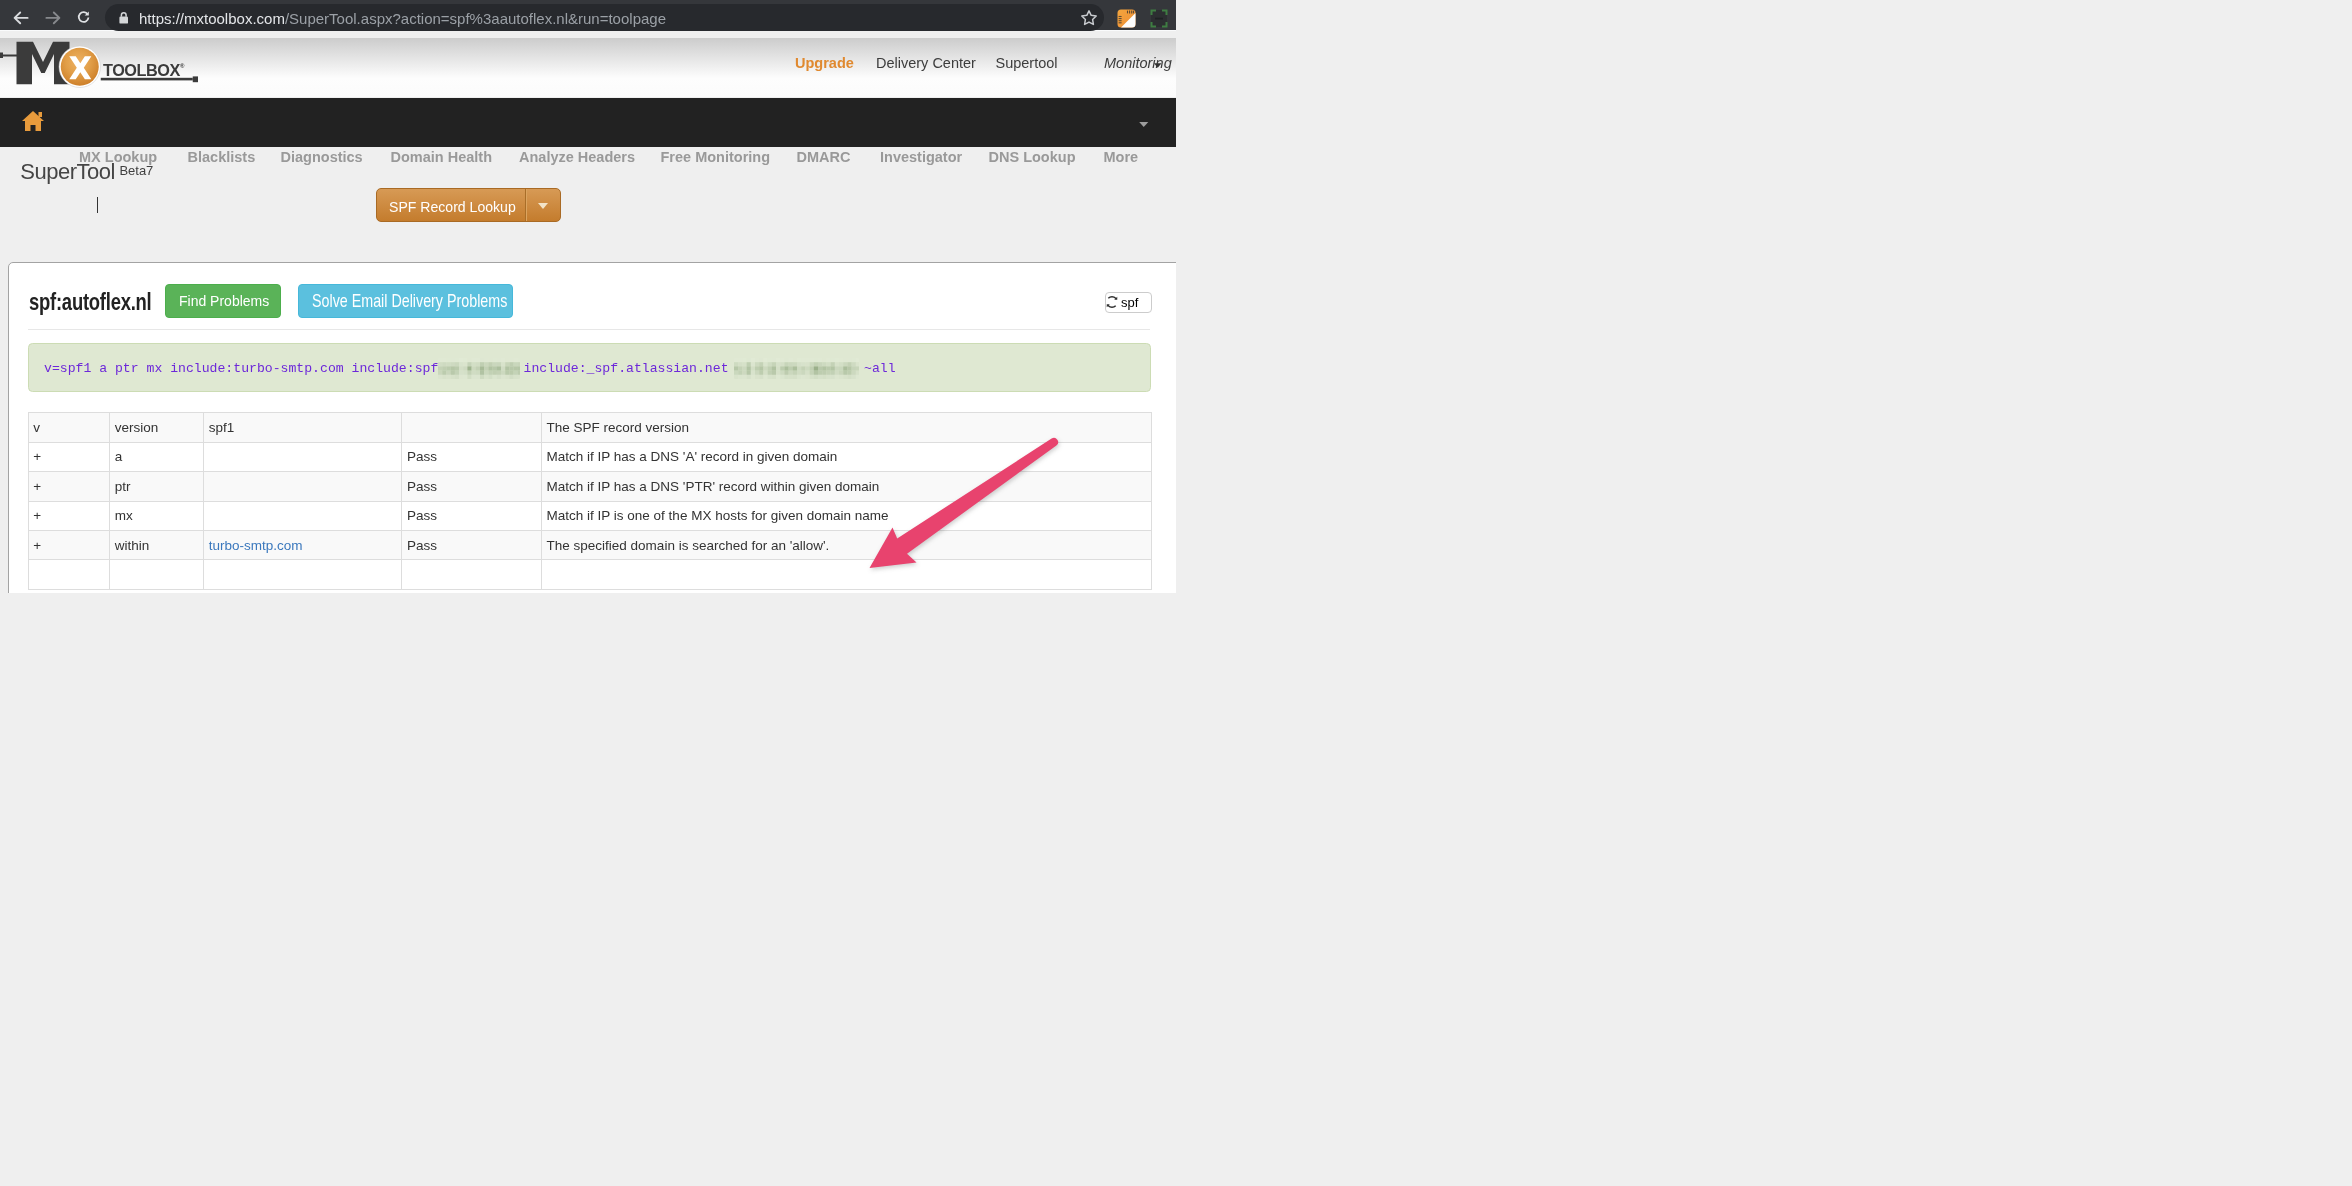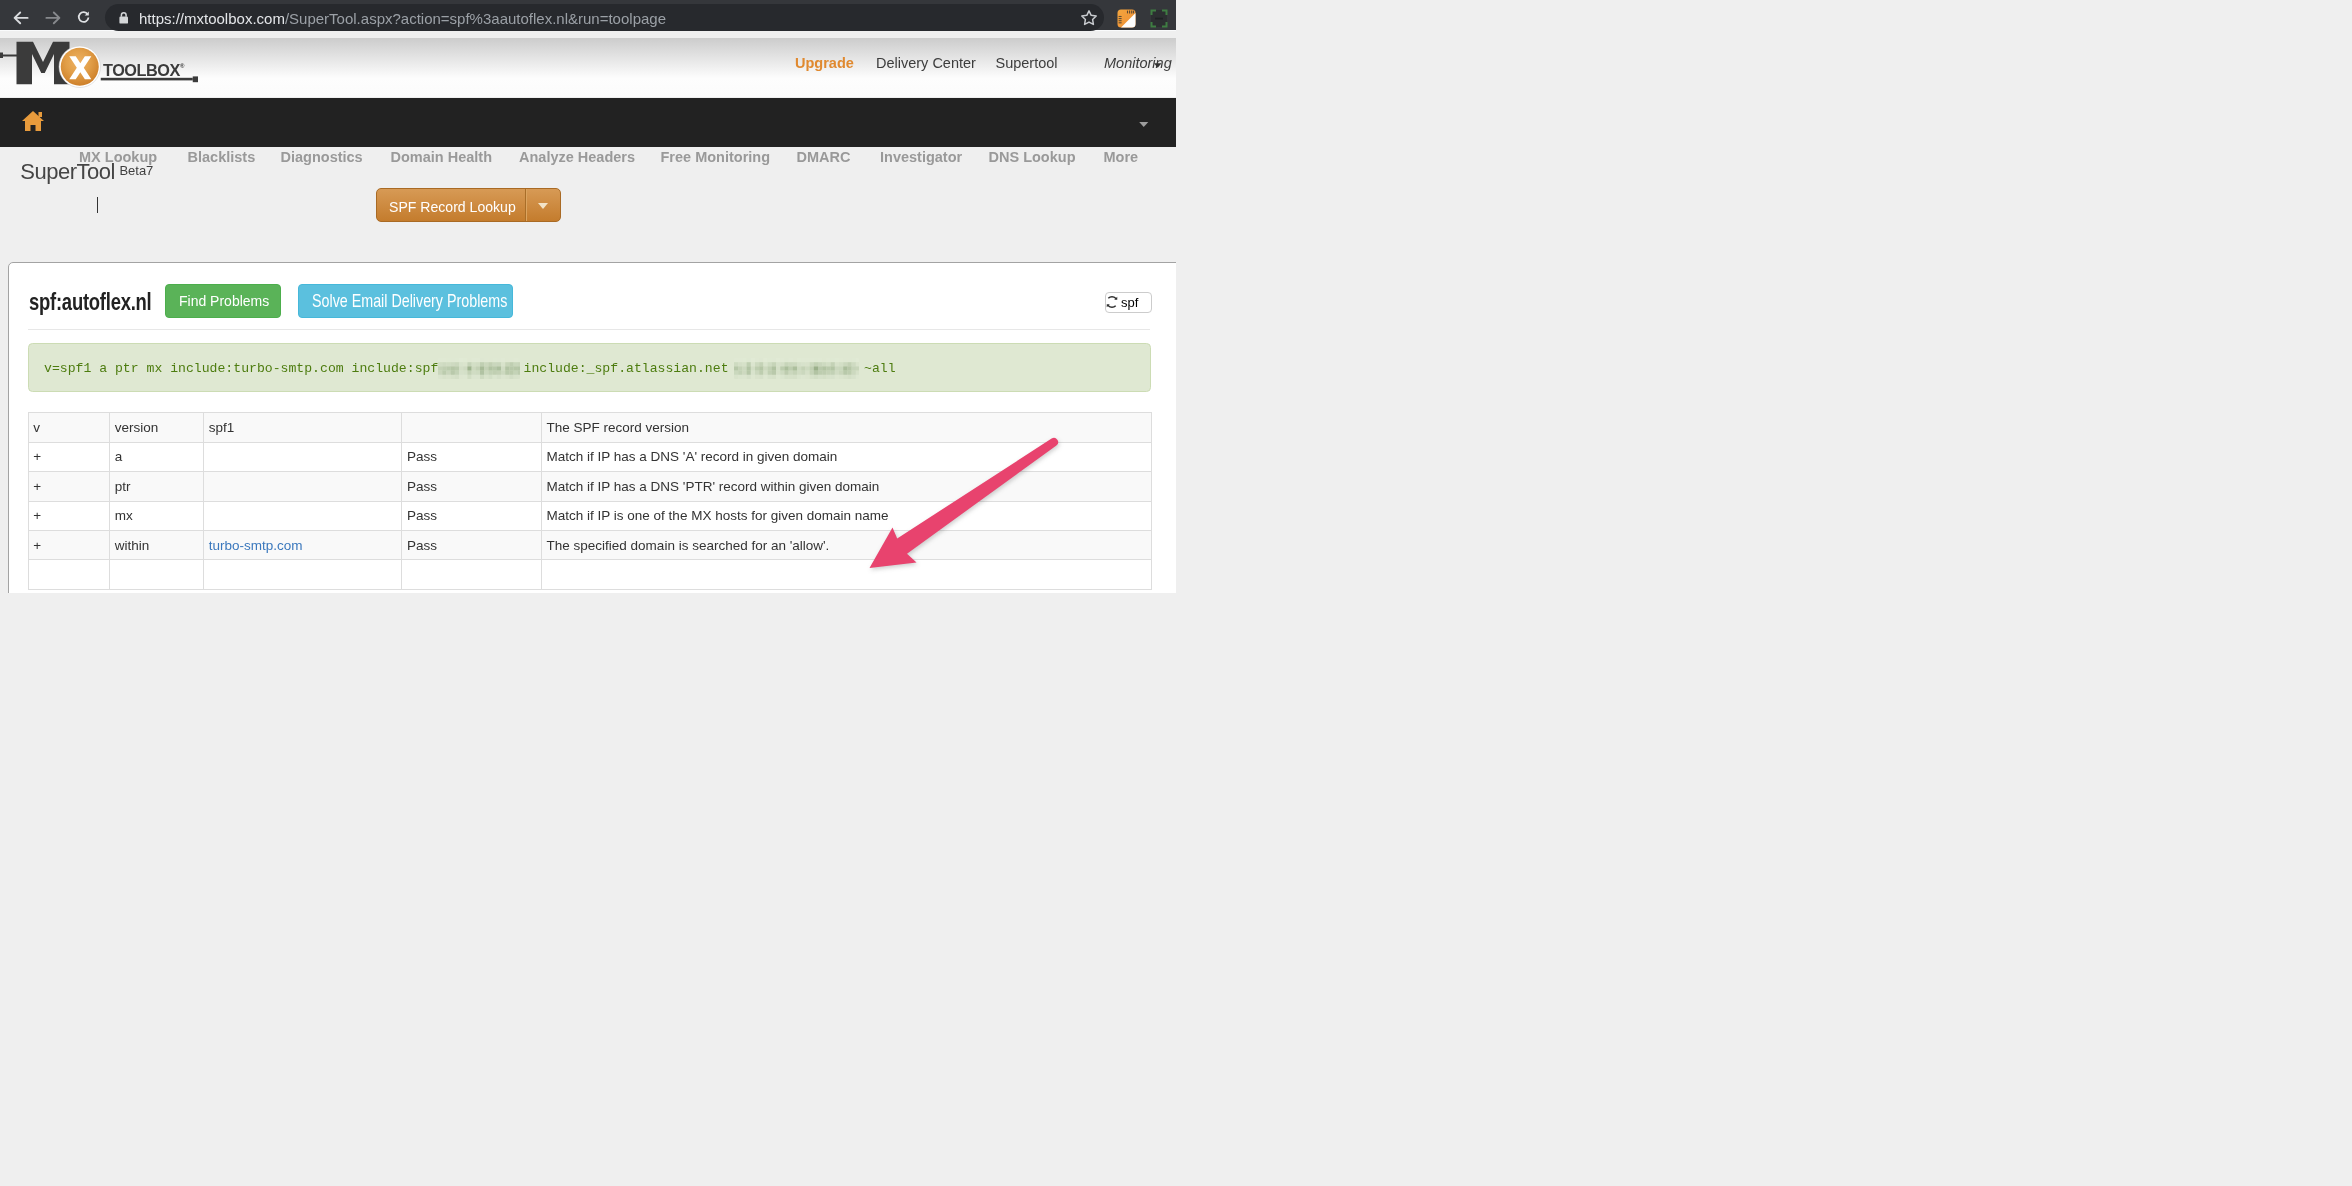--- a/index.html
+++ b/index.html
@@ -37,21 +37,21 @@
 .card { position:absolute; left:8px; top:262px; width:1371px; height:400px; background:#fff; border:1px solid #a3a3a3; border-radius:5px; }
 .spfh { position:absolute; left:19.5px; top:25.3px; font-size:24px; letter-spacing:-0.3px; font-weight:bold; color:#222; transform:scaleX(0.768); transform-origin:0 0; }
 .btn { position:absolute; height:33.5px; border-radius:4px; color:#fff; text-align:center; }
 .btn-g { left:156.3px; top:21px; width:116.2px; background:#5ab358; border:1px solid #4cae4c; }
 .btn-g .tx { position:absolute; left:13px; top:0; width:98.5px; line-height:32.5px; font-size:15.3px; transform:scaleX(0.915); transform-origin:0 50%; white-space:nowrap; }
 .btn-b { left:289px; top:21px; width:215px; background:#5bc0de; border:1px solid #46b8da; }
 .btn-b .tx { position:absolute; left:12.5px; top:0; width:251px; line-height:31.5px; font-size:19px; transform:scaleX(0.752); transform-origin:0 50%; white-space:nowrap; }
 .btn-spf { position:absolute; left:1095.5px; top:28.5px; width:47px; height:21.6px; background:#fff; border:1px solid #ccc; border-radius:4px; color:#000000; font-size:13px; line-height:19.5px; }
 .cdiv { position:absolute; left:19px; top:66.2px; width:1122px; height:1px; background:#e7e7e7; }
 .gbox { position:absolute; left:19px; top:80px; width:1123px; height:49.3px; background:#dfe8d2; border:1px solid #ccdcb4; border-radius:4.5px; }
-.gtxt { position:absolute; top:10.5px; font-family:"Liberation Mono", monospace; font-size:13.15px; color:#4d7c0f; line-height:28px; white-space:pre; }
+.gtxt { position:absolute; top:10.5px; font-family:"Liberation Mono", monospace; font-size:13.15px; color:#6d28d9; line-height:28px; white-space:pre; }
 .blurb { position:absolute; top:14.3px; height:21px; overflow:hidden; filter:blur(0.35px); border-radius:1px; }
 
 
 table.t { position:absolute; left:18.7px; top:149.2px; width:1123.3px; border-collapse:collapse; font-size:13.5px; color:#333; table-layout:fixed; }
 table.t th, table.t td { border:1px solid #ddd; padding:0 0 0 4.6px; font-weight:normal; text-align:left; overflow:hidden; white-space:nowrap; }
 table.t th { height:28.6px; background:#ececec; border-bottom:2px solid #d0d0d0; font-weight:bold; vertical-align:middle; }
 table.t td { height:29.45px; vertical-align:middle; }
 table.t tr.s td { background:#f9f9f9; }
 table.t a { color:#3b78bd; text-decoration:none; }
 

